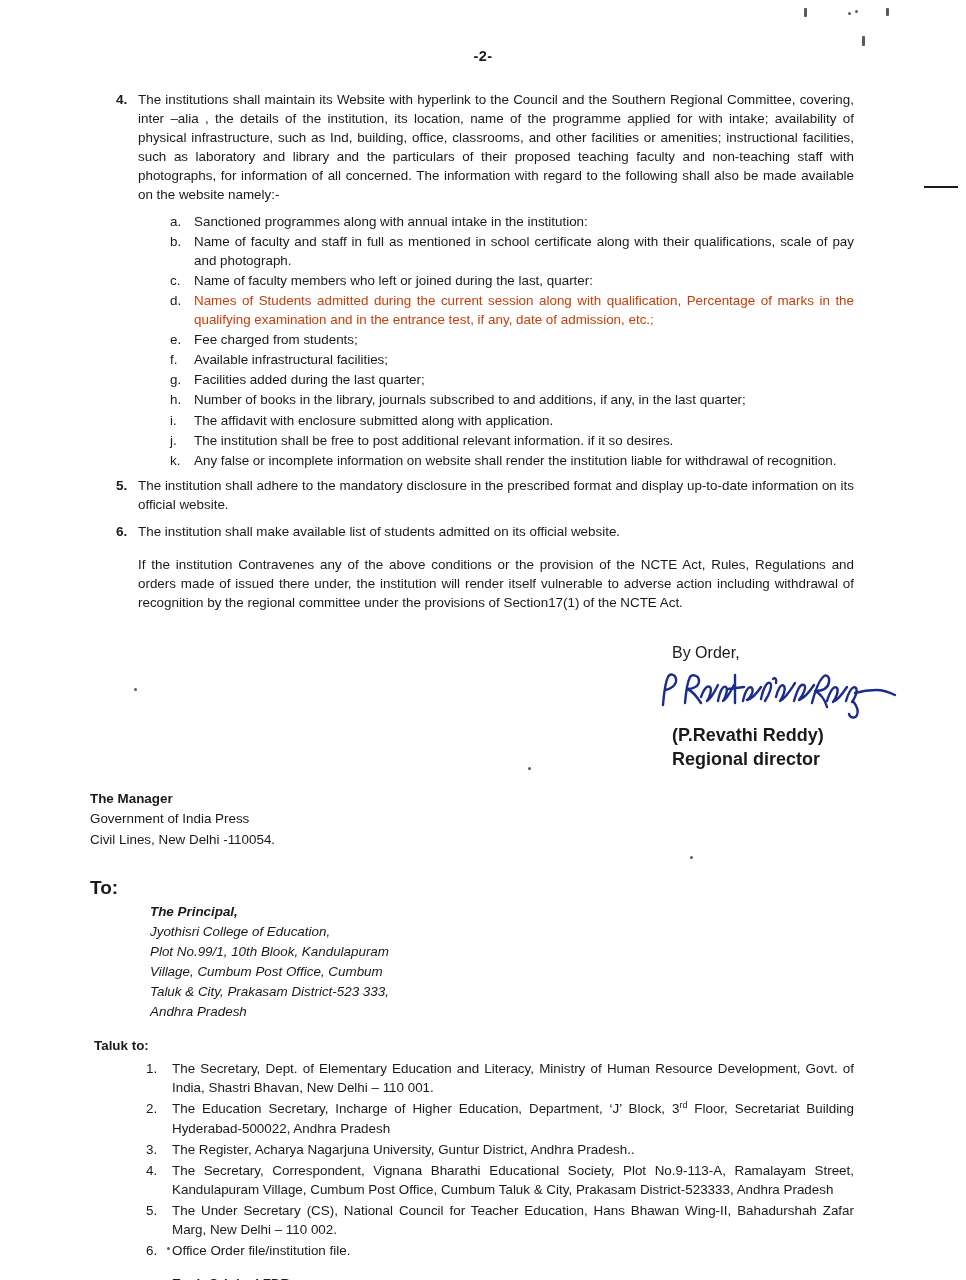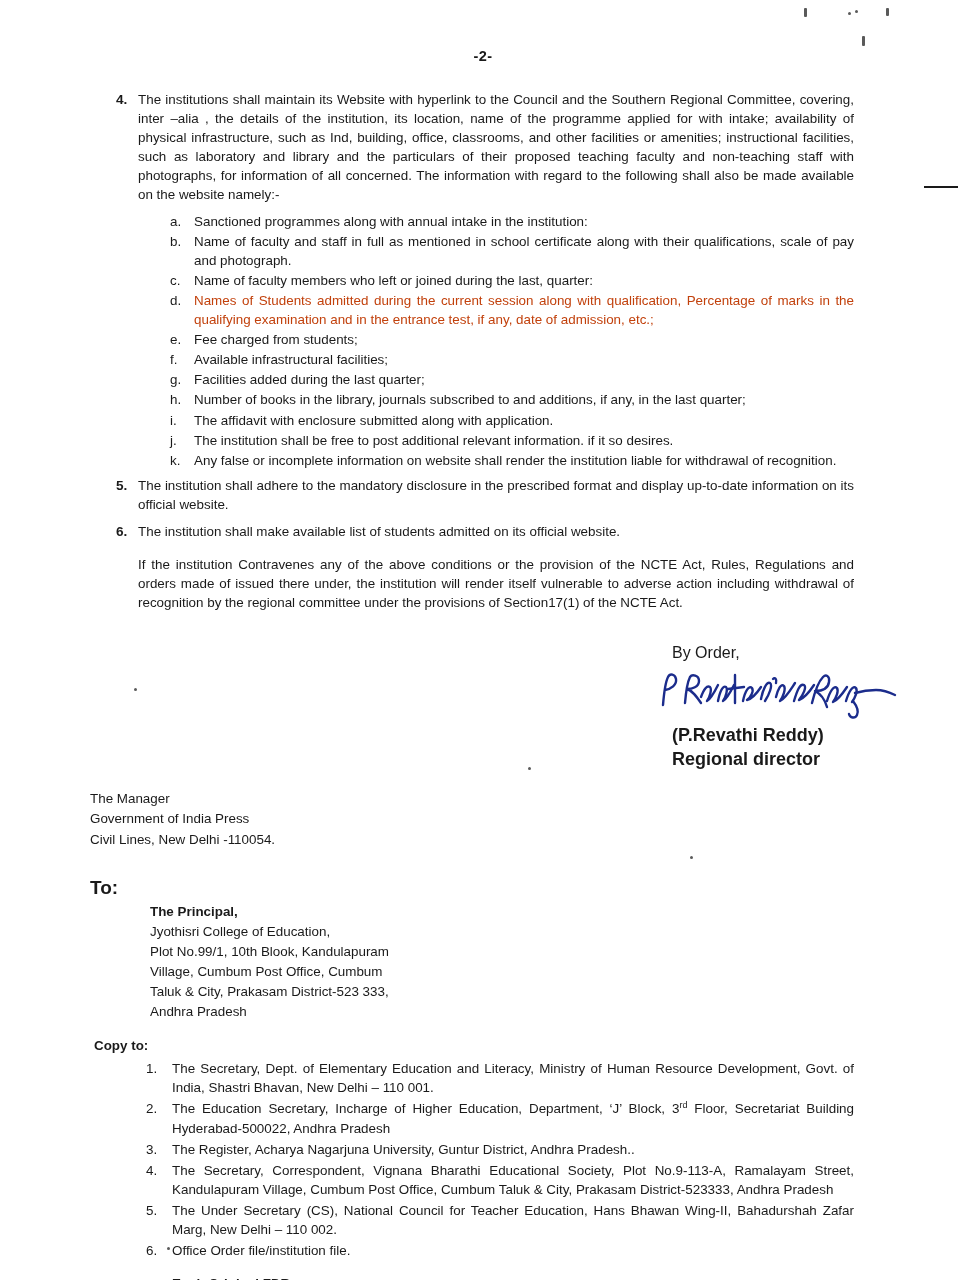--- a/index.html
+++ b/index.html
@@ -103,21 +103,21 @@
     line-height: 1.35;
   }
   
   .addr-block {
     margin-top: 18px;
     margin-left: 0;
     font-size: 13.4px;
     line-height: 1.5;
   }
   .addr-block .bold {
-    font-weight: normal;
+    font-weight: bold;
   }
   .to-label {
     margin-top: 25px;
     font-weight: bold;
     font-size: 19px;
   }
   .to-body {
     margin-left: 60px;
     font-size: 13.4px;
     line-height: 1.5;
@@ -277,30 +277,30 @@
       <div>Regional director</div>
     </div>
 
     <div class="addr-block" style="margin-left:-22px;">
       <div class="bold">The Manager</div>
       <div>Government of India Press</div>
       <div>Civil Lines, New Delhi -110054.</div>
     </div>
 
     <div class="to-label" style="margin-left:-22px;">To:</div>
-    <div class="to-body" style="margin-left:38px;">
+    <div class="to-body" style="margin-left:38px;font-style:italic;">
       <div style="font-weight:bold;">The Principal,</div>
       <div>Jyothisri College of Education,</div>
       <div>Plot No.99/1, 10th Blook, Kandulapuram</div>
       <div>Village, Cumbum Post Office, Cumbum</div>
       <div>Taluk &amp; City,  Prakasam District-523 333,</div>
       <div>Andhra Pradesh</div>
     </div>
 
-    <div class="copyto-label">Copy to:</div>
+    <div class="copyto-label">Taluk to:</div>
     <div class="copy-list">
       <div class="copy-item">
         <div class="cnum">1.</div>
         <div class="cbody">The Secretary, Dept. of Elementary Education and Literacy, Ministry of Human Resource Development, Govt. of India, Shastri Bhavan, New Delhi – 110 001.</div>
       </div>
       <div class="copy-item">
         <div class="cnum">2.</div>
         <div class="cbody">The Education Secretary, Incharge of Higher Education, Department, ‘J’ Block, 3<sup>rd</sup> Floor, Secretariat Building Hyderabad-500022, Andhra Pradesh</div>
       </div>
       <div class="copy-item">

